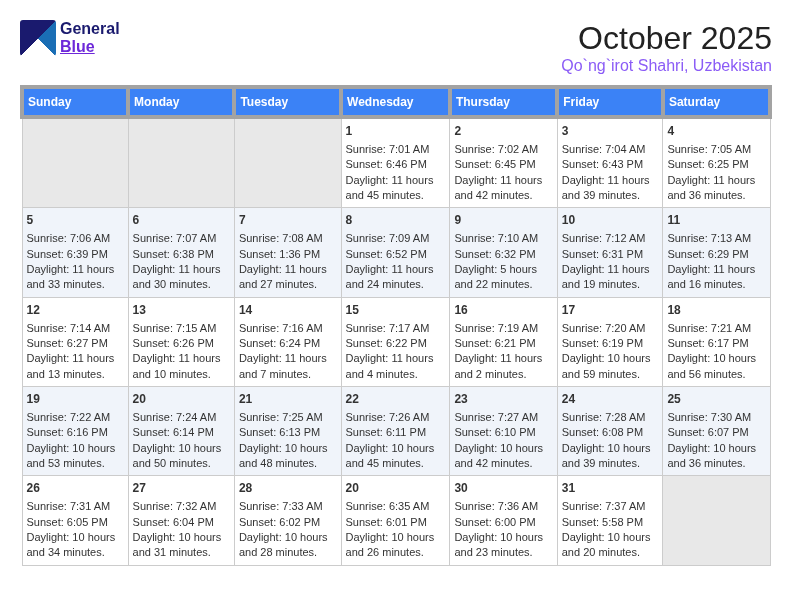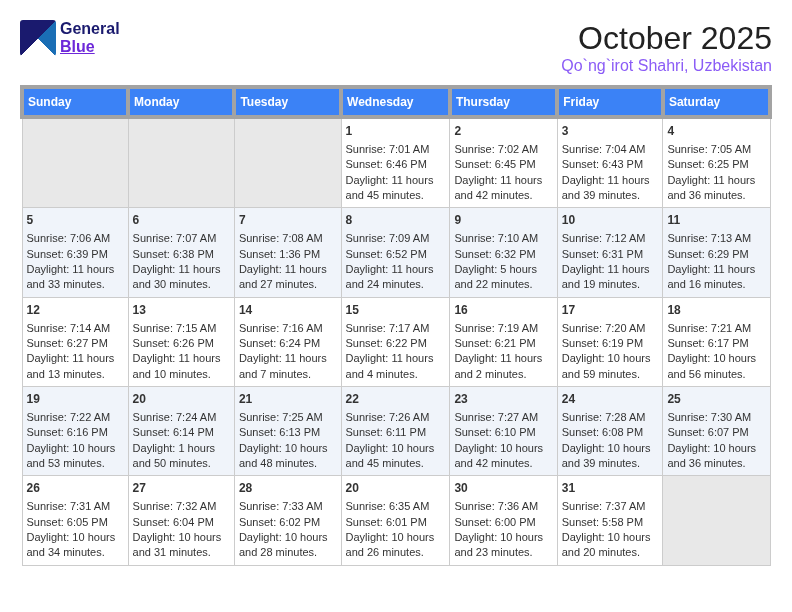--- a/index.html
+++ b/index.html
@@ -234,21 +234,21 @@
         <td>
           <span class="day-number">19</span>
           <div>Sunrise: 7:22 AM</div>
           <div>Sunset: 6:16 PM</div>
           <div>Daylight: 10 hours and 53 minutes.</div>
         </td>
         <td>
           <span class="day-number">20</span>
           <div>Sunrise: 7:24 AM</div>
           <div>Sunset: 6:14 PM</div>
-          <div>Daylight: 1 hours and 50 minutes.</div>
+          <div>Daylight: 10 hours and 50 minutes.</div>
         </td>
         <td>
           <span class="day-number">21</span>
           <div>Sunrise: 7:25 AM</div>
           <div>Sunset: 6:13 PM</div>
           <div>Daylight: 10 hours and 48 minutes.</div>
         </td>
         <td>
           <span class="day-number">22</span>
           <div>Sunrise: 7:26 AM</div>

